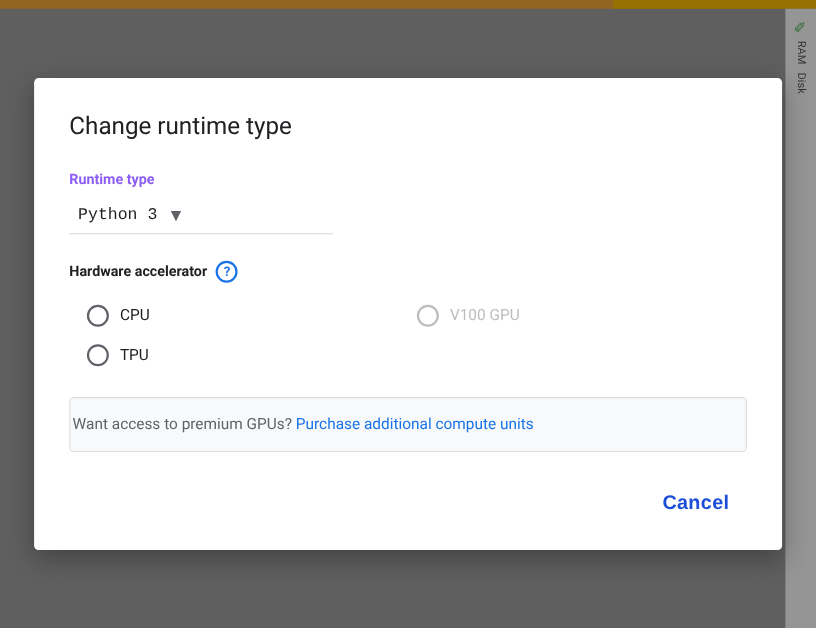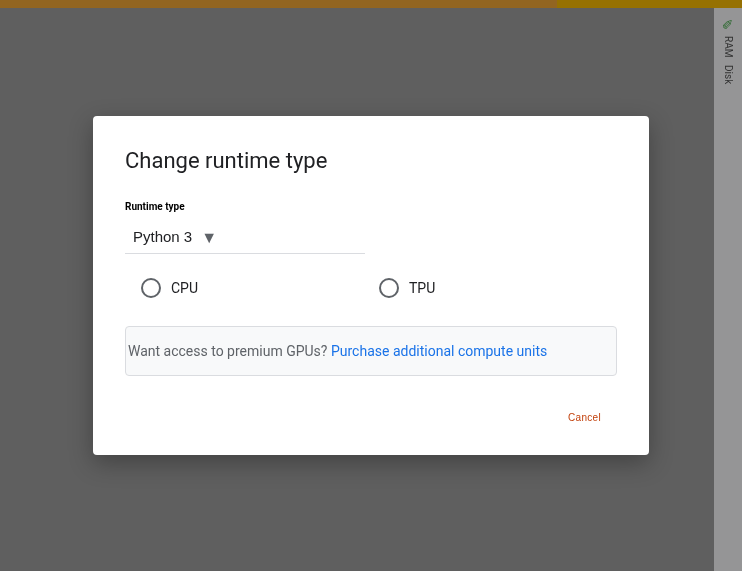--- a/index.html
+++ b/index.html
@@ -66,55 +66,56 @@
       top: 0; left: 0; right: 0; bottom: 0;
       background: rgba(0,0,0,0.4);
       display: flex;
       align-items: center;
       justify-content: center;
     }
 
     .dialog {
       background: #fff;
       border-radius: 4px;
-      width: 556px;
+      width: 680px;
       padding: 32px 32px 24px 32px;
       box-shadow: 0 8px 24px rgba(0,0,0,0.3);
       position: relative;
     }
 
     .dialog-title {
       font-size: 22px;
       font-weight: 400;
       color: #202124;
       margin-bottom: 28px;
     }
 
     .section-label {
-      font-size: 10px;
+      font-size: 13px;
       font-weight: 700;
-      color: #000000;
+      color: #8b5cf6;
       margin-bottom: 12px;
     }
 
     .runtime-select-wrapper {
       position: relative;
       display: inline-block;
       margin-bottom: 4px;
     }
 
     .runtime-select {
       appearance: none;
       border: none;
       background: transparent;
       font-size: 15px;
       color: #202124;
       padding: 4px 32px 4px 8px;
       cursor: pointer;
       outline: none;
+      font-family: Liberation Mono, monospace;
     }
 
     .select-arrow {
       position: absolute;
       right: 8px;
       top: 50%;
       transform: translateY(-50%);
       pointer-events: none;
       color: #5f6368;
       font-size: 16px;
@@ -225,23 +226,23 @@
     .dialog-actions {
       display: flex;
       justify-content: flex-end;
       gap: 16px;
       align-items: center;
     }
 
     .btn-cancel {
       background: transparent;
       border: none;
-      font-size: 10px;
-      font-weight: 400;
-      color: #c2410c;
+      font-size: 18px;
+      font-weight: 700;
+      color: #1d4ed8;
       cursor: pointer;
       padding: 8px 16px;
       letter-spacing: 0.3px;
     }
 
     .btn-save {
       background: transparent;
       border: none;
       font-size: 14px;
       font-weight: 500;
@@ -274,30 +275,38 @@
 
     <div class="runtime-select-wrapper">
       <select class="runtime-select">
         <option>Python 3</option>
         <option>Python 2</option>
       </select>
       <span class="select-arrow">▼</span>
     </div>
     <div class="runtime-divider"></div>
 
+    <div class="hw-label-row">
+      <span class="hw-label">Hardware accelerator</span>
+      <div class="help-icon">?</div>
+    </div>
 
     <div class="radio-grid">
 
       <div class="radio-item">
         <div class="radio-circle"></div>
         <span class="radio-label">CPU</span>
       </div>
 
 
 
+      <div class="radio-item">
+        <div class="radio-circle disabled"></div>
+        <span class="radio-label disabled">V100 GPU</span>
+      </div>
 
       <div class="radio-item">
         <div class="radio-circle"></div>
         <span class="radio-label">TPU</span>
       </div>
 
     </div>
 
     <div class="premium-notice">
       <span>Want access to premium GPUs?</span>

